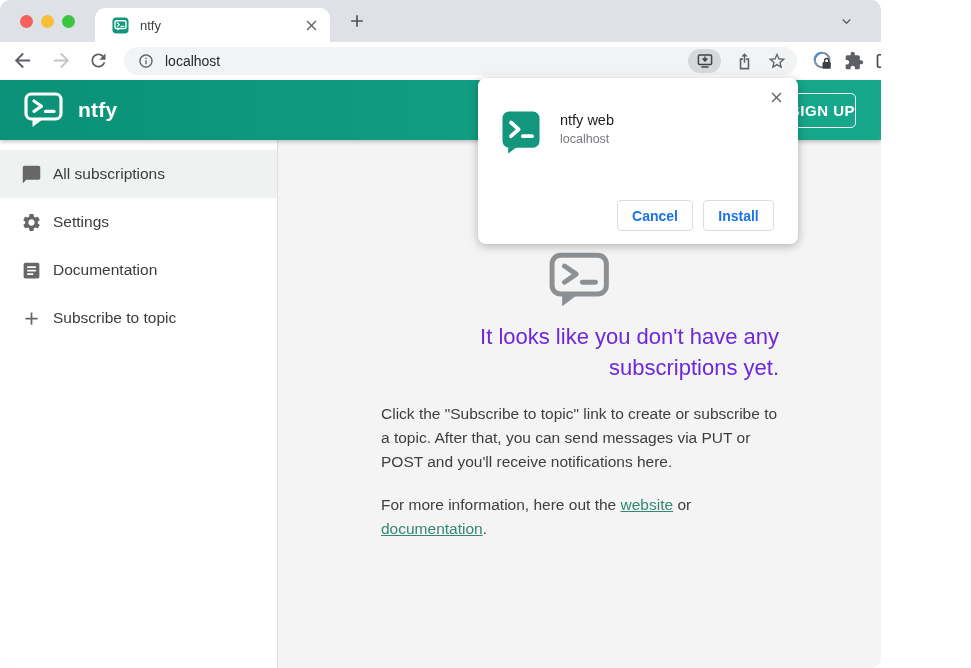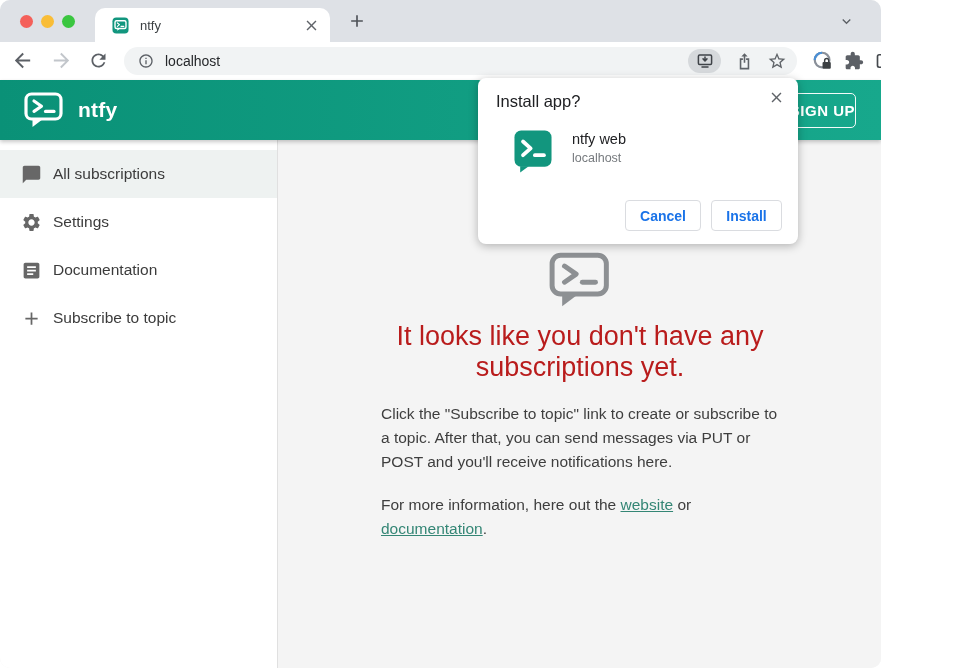--- a/index.html
+++ b/index.html
@@ -58,37 +58,37 @@
     border-right:1px solid #e0e0e0;padding-top:10px;box-sizing:border-box;z-index:1;}
   .side-item{height:48px;display:flex;align-items:center;padding-left:21px;cursor:pointer;}
   .side-item.selected{background:#eef2f1;}
   .side-icon{width:21px;height:21px;color:#676767;flex:none;}
   .side-label{margin-left:11px;font-size:15.5px;color:#3b3b3b;}
 
   
   .content{position:absolute;top:140px;left:279px;right:0;bottom:0;background:#f4f4f4;}
   .empty{width:398px;margin:112px auto 0;}
   .empty-logo{width:62px;height:56px;color:#8d9093;margin:0 auto;}
-  .empty-heading{margin:13px 0 0;font-size:27px;font-weight:normal;color:#b91c1c;
-    text-align:center;line-height:31px;}
+  .empty-heading{margin:13px 0 0;font-size:22px;font-weight:normal;color:#6d28d9;
+    text-align:right;line-height:31px;}
   .empty p{font-size:15.5px;color:#3e3e3e;line-height:24px;margin:19px 0 0;}
   .empty a{color:#348675;text-decoration:underline;cursor:pointer;}
 
   
   .dialog{position:absolute;left:478px;top:78px;width:320px;height:166px;background:#fff;
     border-radius:8px;box-shadow:0 2px 10px rgba(0,0,0,.28);z-index:10;box-sizing:border-box;
     padding:14px 16px 13px 18px;}
   .dialog-title{font-size:16.5px;color:#202124;}
   .dialog-close{position:absolute;right:13px;top:11px;width:17px;height:17px;color:#5f6368;}
-  .dialog-app{display:flex;margin-top:19px;margin-left:18px;}
+  .dialog-app{display:flex;margin-top:19px;margin-left:6px;}
   .dialog-appicon{width:38px;height:43px;flex:none;}
   .dialog-apptext{margin-left:20px;padding-top:1px;}
   .dialog-appname{font-size:14.5px;color:#202124;}
   .dialog-origin{font-size:12.5px;color:#767a7e;margin-top:4px;}
-  .dialog-actions{position:absolute;right:16px;bottom:13px;display:flex;gap:10px;}
+  .dialog-actions{position:absolute;right:24px;bottom:13px;display:flex;gap:10px;}
   .dialog-btn{min-width:71px;height:31px;border:1px solid #dadce0;border-radius:4px;background:#fff;
     color:#1a73e8;font-size:14px;font-weight:bold;font-family:inherit;cursor:pointer;padding:0 14px;}
 </style>
 </head>
 <body>
 
 <div class="window">
 
   <div class="tabstrip">
     <div class="traffic red"></div>
@@ -219,21 +219,20 @@
         <path d="M10 9 l7.5 5.2 -7.5 5.2" fill="none" stroke="currentColor" stroke-width="3.2" stroke-linecap="round" stroke-linejoin="round"></path>
         <path d="M21.5 19.4 h8.5" stroke="currentColor" stroke-width="3.2" stroke-linecap="round"></path>
       </svg>
       <h2 class="empty-heading">It looks like you don't have any subscriptions yet.</h2>
       <p>Click the "Subscribe to topic" link to create or subscribe to a topic. After that, you can send messages via PUT or POST and you'll receive notifications here.</p>
       <p><span>For more information, here out the </span><a>website</a><span> or </span><a>documentation</a><span>.</span></p>
     </div>
   </main>
 
   <div class="dialog">
-    <div class="dialog-title">Install app?</div>
     <svg class="dialog-close icon-btn" viewBox="0 0 24 24" fill="currentColor">
       <path d="M19 6.41 17.59 5 12 10.59 6.41 5 5 6.41 10.59 12 5 17.59 6.41 19 12 13.41 17.59 19 19 17.59 13.41 12z"></path>
     </svg>
     <div class="dialog-app">
       <svg class="dialog-appicon" viewBox="0 0 40 45">
         <rect x="0.5" y="0.5" width="39" height="38" rx="7" fill="#12967e"></rect>
         <path d="M6.5 38 v6.5 l9 -6.5 z" fill="#12967e"></path>
         <path d="M9.5 12 l8 7.2 -8 7.2" fill="none" stroke="#fff" stroke-width="4" stroke-linecap="round" stroke-linejoin="round"></path>
         <path d="M22 26.4 h9.5" stroke="#fff" stroke-width="4" stroke-linecap="round"></path>
       </svg>

